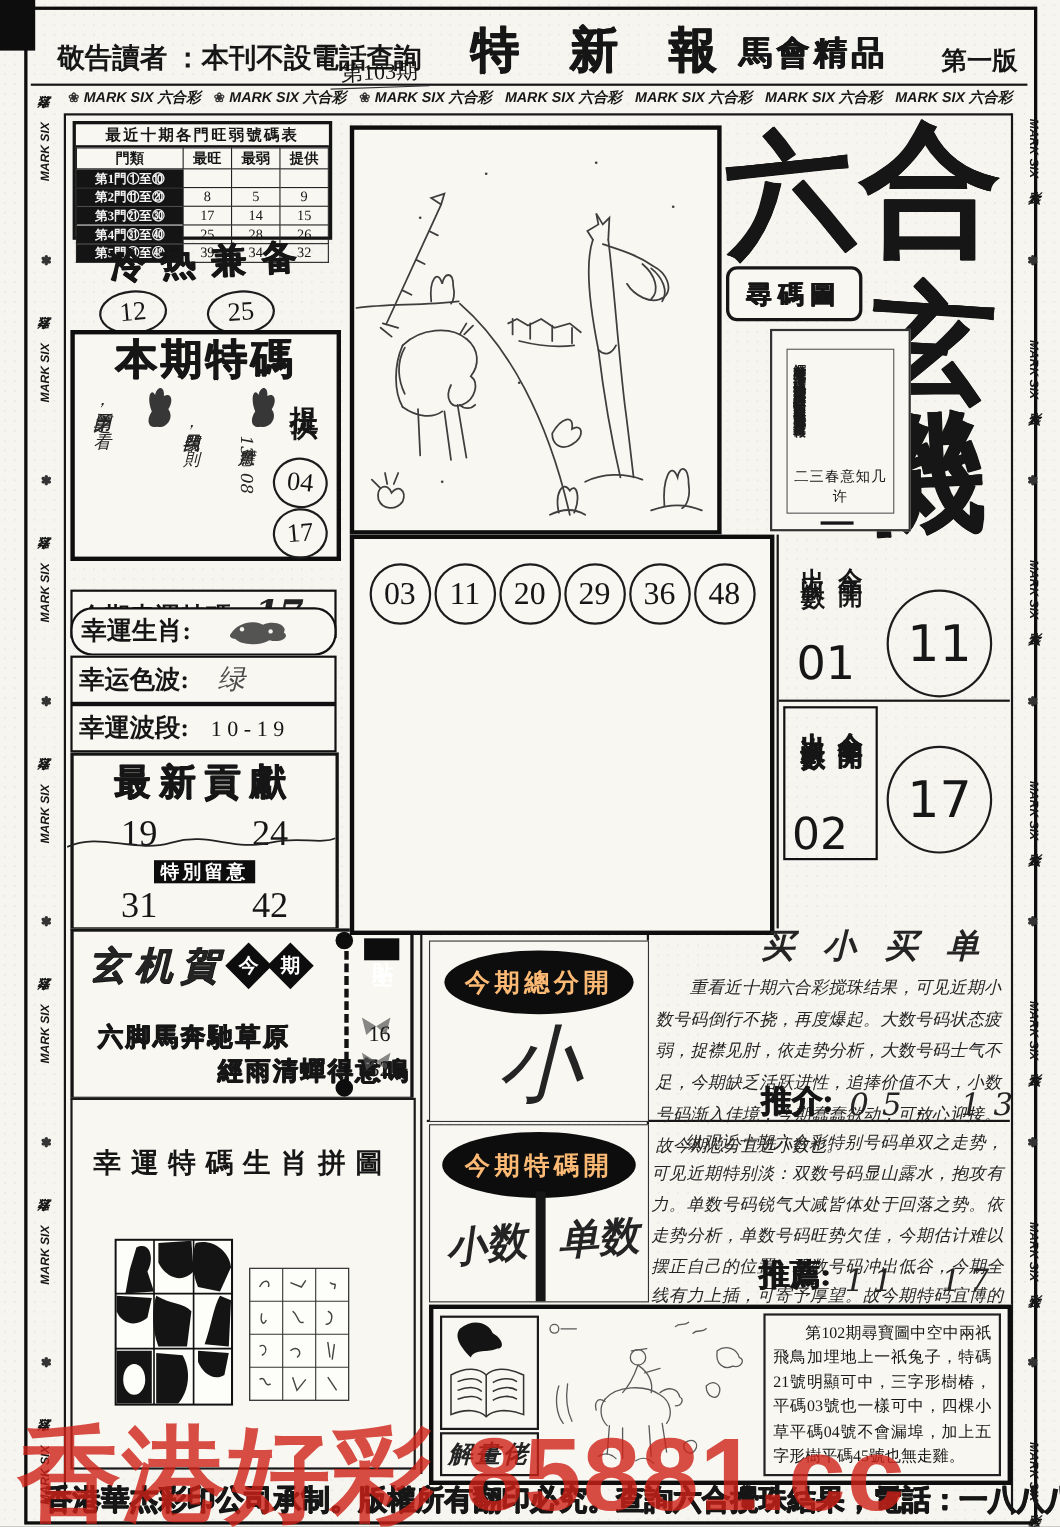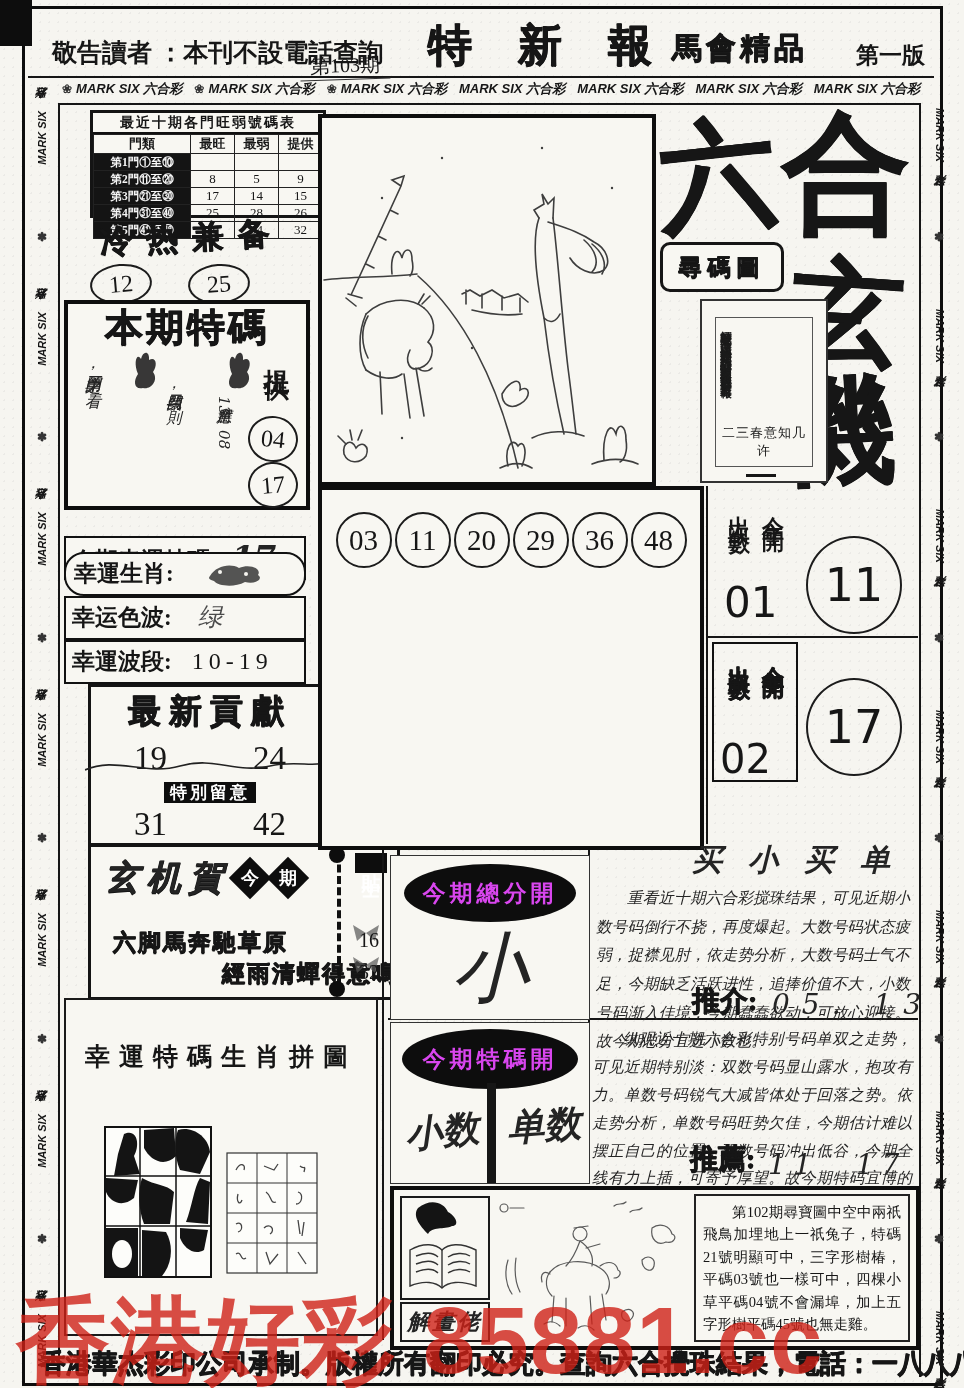--- a/index.html
+++ b/index.html
@@ -1,20 +1,20 @@
 <!DOCTYPE html>
 <html><head>
 <meta charset="utf-8">
 <style>
   html,body{margin:0;padding:0;background:#888;}
   #page{position:relative;width:964px;height:1388px;background:#f6f5f0;overflow:hidden;
         font-family:"Liberation Serif","DejaVu Serif",serif;color:#161616;
         background-image:radial-gradient(rgba(0,0,0,.045) 1px,transparent 1px);background-size:9px 9px;}
   .abs{position:absolute;}
-  .bx{border:3px solid #141414;background:#f8f7f2;margin-left:24px;}
+  .bx{border:3px solid #141414;background:#f8f7f2;}
   .bx4{border:4px solid #0e0e0e;background:#f8f7f2;}
   .bx2{border:2px solid #1a1a1a;background:#f8f7f2;}
   .v{writing-mode:vertical-rl;text-orientation:upright;}
   .vr{writing-mode:vertical-rl;}
   .hand{font-family:"DejaVu Serif",serif;font-style:italic;color:#242424;}
   .bold{font-weight:bold;}
   .ctr{display:flex;align-items:center;justify-content:center;}
   .heavy{font-weight:bold;text-shadow:0.6px 0 #161616,-0.6px 0 #161616,0 0.6px #161616;}
   .circ{border:2.5px solid #1c1c1c;border-radius:50%;display:flex;align-items:center;justify-content:center;background:transparent;}
   .line{background:#161616;}
@@ -24,21 +24,21 @@
   .flower{font-style:normal;font-size:12px;color:#333;}
   .sidestrip{display:flex;flex-direction:column;justify-content:space-between;align-items:center;
              font-family:"Liberation Sans",sans-serif;font-weight:bold;font-style:italic;font-size:11px;}
   .sidestrip .vb{writing-mode:vertical-rl;white-space:nowrap;}
   .sidestrip.flip .vb{transform:rotate(180deg);}
   
   table.door{border-collapse:collapse;width:100%;font-size:13px;table-layout:fixed;}
   table.door td,table.door th{border:1px solid #222;text-align:center;padding:0;height:16px;overflow:hidden;white-space:nowrap;}
   table.door .doorlab{background:#141414;color:#f5f5f5;font-weight:bold;font-size:11.5px;}
   
-  .etitle{background:#0d0d0d;border-radius:50%;color:#d946ef;display:flex;align-items:center;justify-content:center;
+  .etitle{background:#0d0d0d;border-radius:50%;color:#fdba74;display:flex;align-items:center;justify-content:center;
           font-weight:bold;letter-spacing:4px;text-align:center;}
   .diamond{width:30px;height:30px;background:#0d0d0d;transform:rotate(45deg);display:inline-flex;
            align-items:center;justify-content:center;margin:0 4px;}
   .diamond span{transform:rotate(-45deg);color:#fff;font-size:18px;font-weight:bold;}
   .badge{background:#0d0d0d;color:#fff;font-weight:bold;padding:1px 6px;letter-spacing:3px;}
   .tiplab{background:#0d0d0d;color:#fff;font-weight:bold;writing-mode:vertical-rl;text-orientation:upright;
           padding:6px 3px;letter-spacing:4px;}
   .dash{border-left:4px dashed #111;}
   .dot{width:16px;height:16px;background:#0d0d0d;border-radius:50%;}
   .wm{color:rgba(206,32,22,.8);font-weight:bold;font-family:"Liberation Sans",sans-serif;
@@ -204,21 +204,21 @@
       <circle cx="14" cy="12" r="2" fill="#f6f5f0"></circle>
         <circle cx="40" cy="14" r="2" fill="#f6f5f0"></circle>
     </svg>
   </div>
   <div class="abs" style="left:64px;top:596px;width:238px;height:40px;border:2px solid #111;background:#f8f7f2;">
     <span class="bold" style="font-size:23px;margin-left:6px;line-height:40px;">幸运色波:</span>
     <span class="hand" style="font-size:25px;margin-left:22px;color:#4a4a4a;">绿</span>
   </div>
   <div class="abs" style="left:64px;top:640px;width:238px;height:40px;border:2px solid #111;background:#f8f7f2;">
     <span class="bold" style="font-size:23px;margin-left:6px;line-height:40px;">幸運波段:</span>
-    <span style="font-size:24px;margin-left:16px;letter-spacing:5px;">10-19</span>
+    <span style="font-size:20px;margin-left:16px;letter-spacing:5px;">10-19</span>
   </div>
 
   <div class="abs bx" style="left:64px;top:684px;width:238px;height:156px;">
     <div class="heavy" style="text-align:center;font-size:33px;letter-spacing:8px;margin-top:2px;">最新貢獻</div>
     <div style="display:flex;justify-content:space-around;margin-top:6px;position:relative;">
       <span style="font-size:33px;">19</span>
       <span style="font-size:33px;">24</span>
       <svg class="abs" style="left:-6px;top:14px;" width="244" height="24" viewBox="0 0 244 24">
         <path d="M0,16 C30,2 60,22 95,12 C130,2 150,20 185,12 C210,6 230,14 244,8" stroke="#222" stroke-width="1.6" fill="none"></path>
       </svg>

